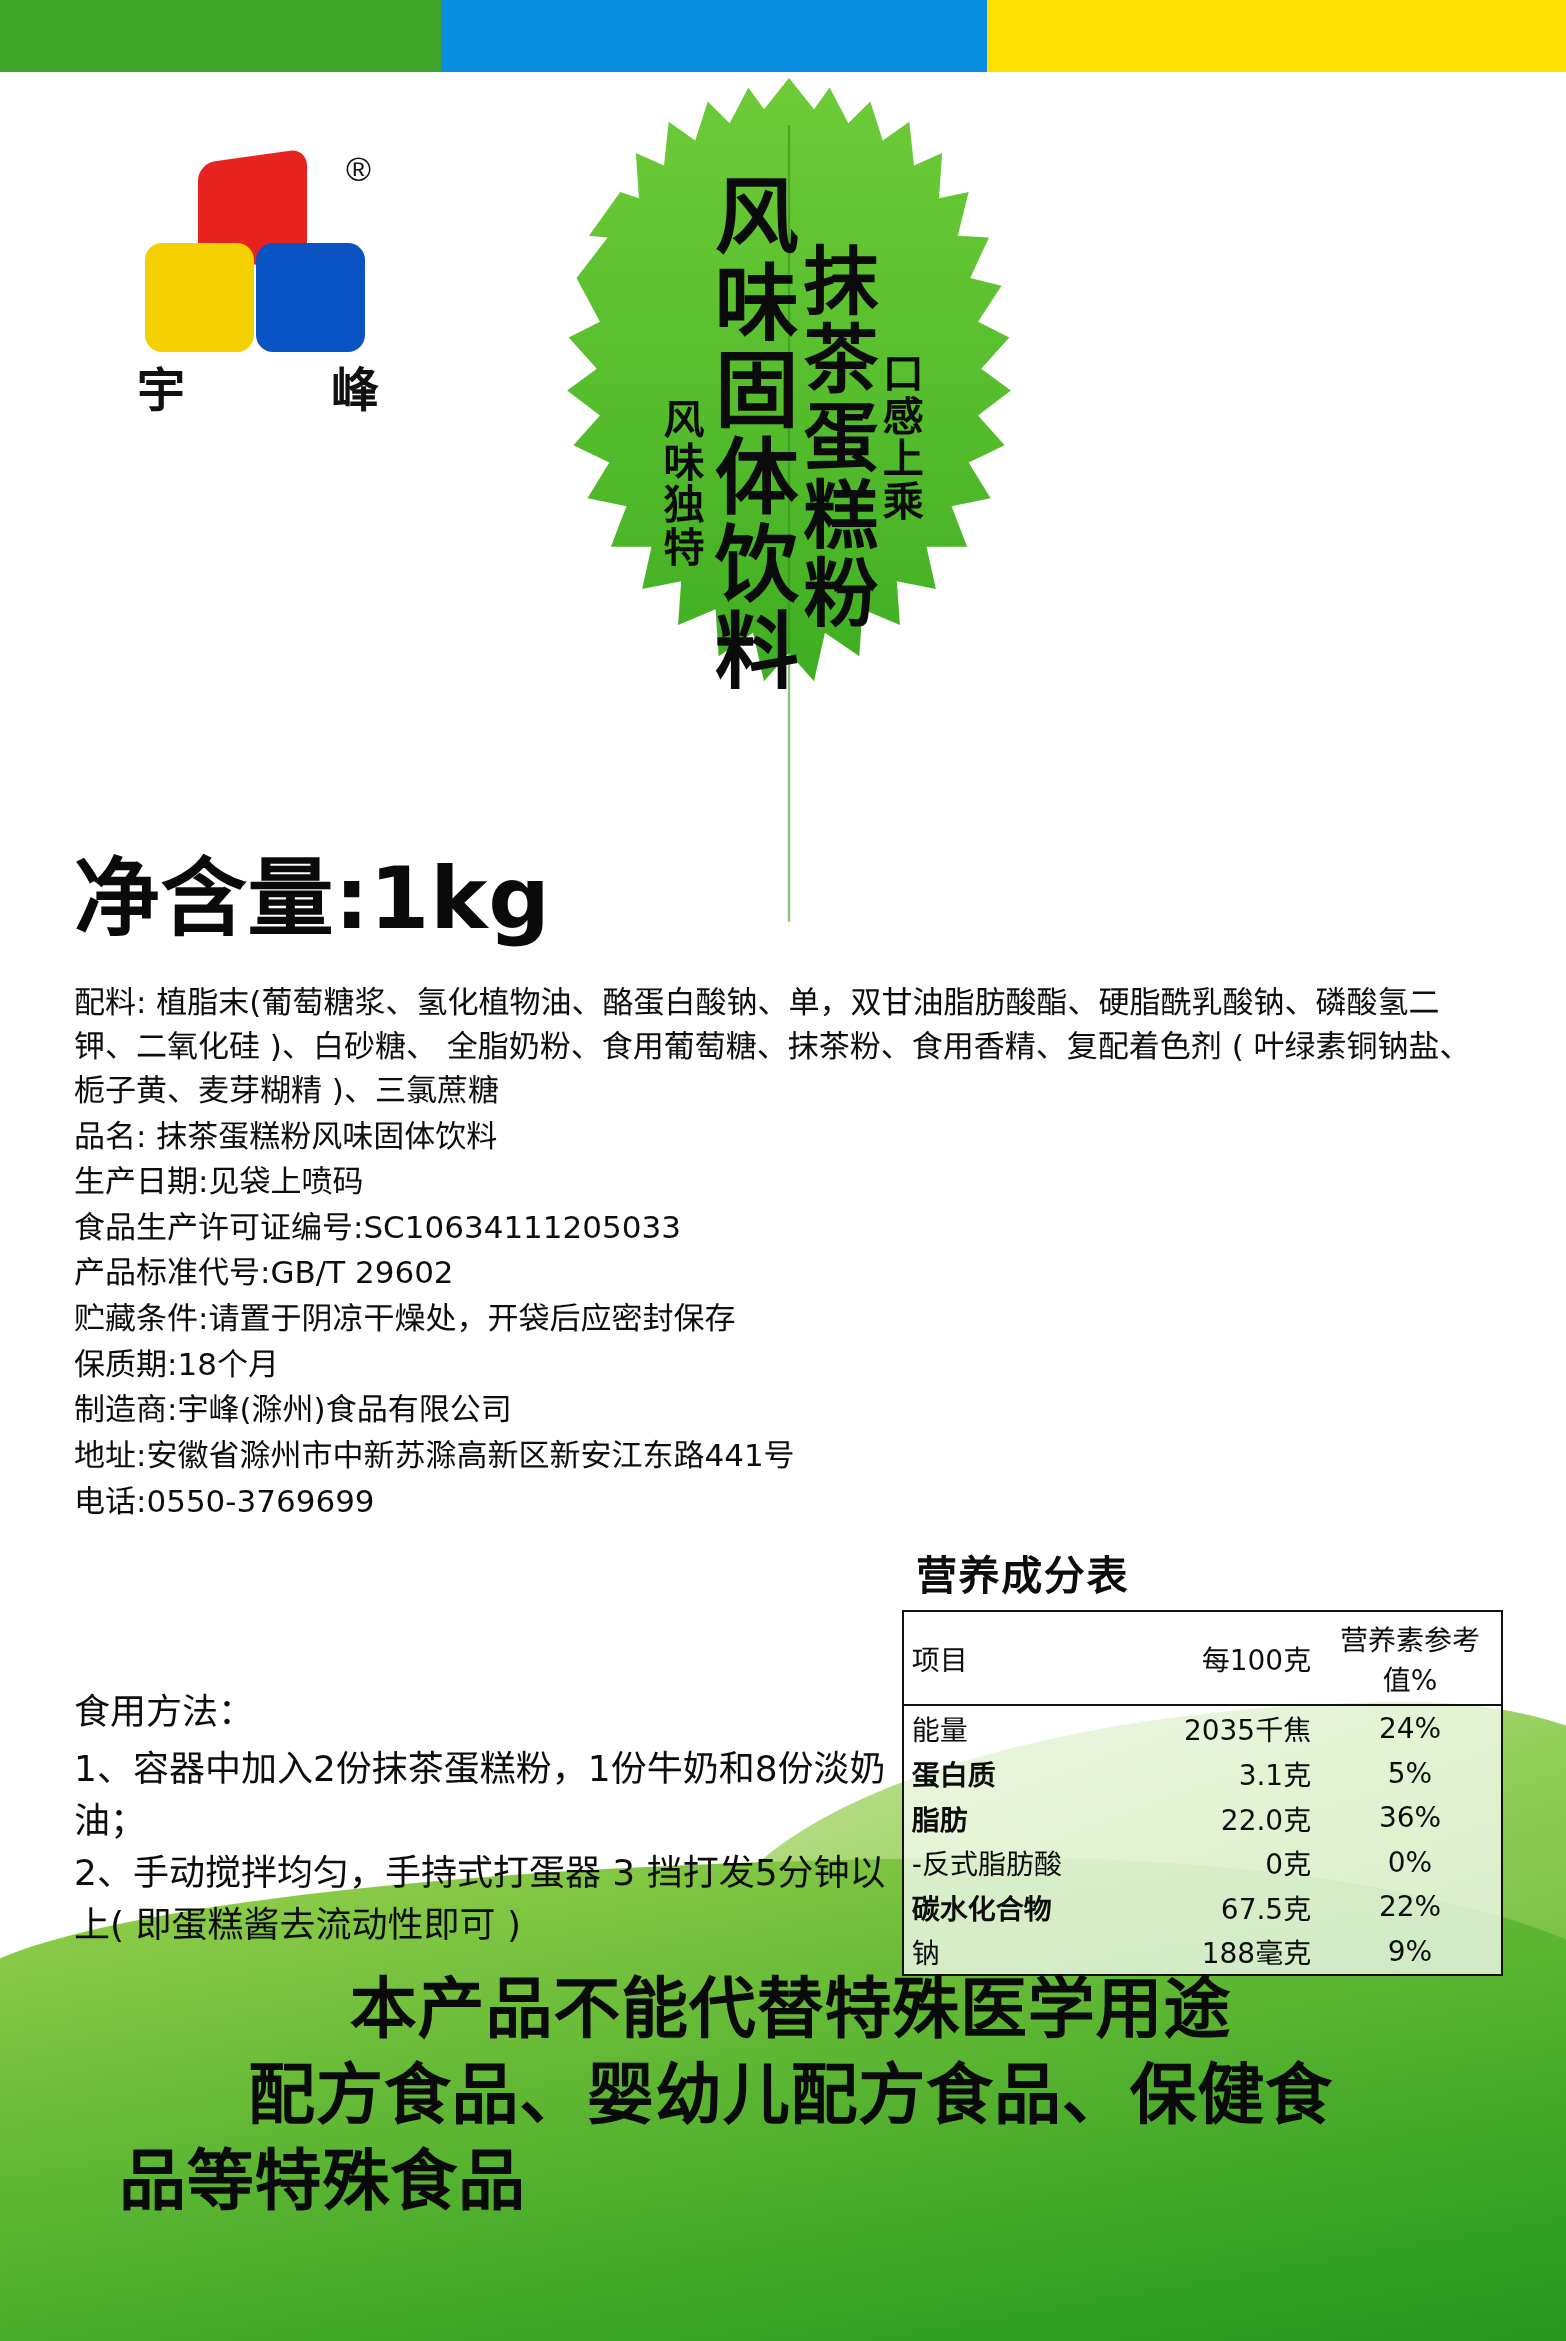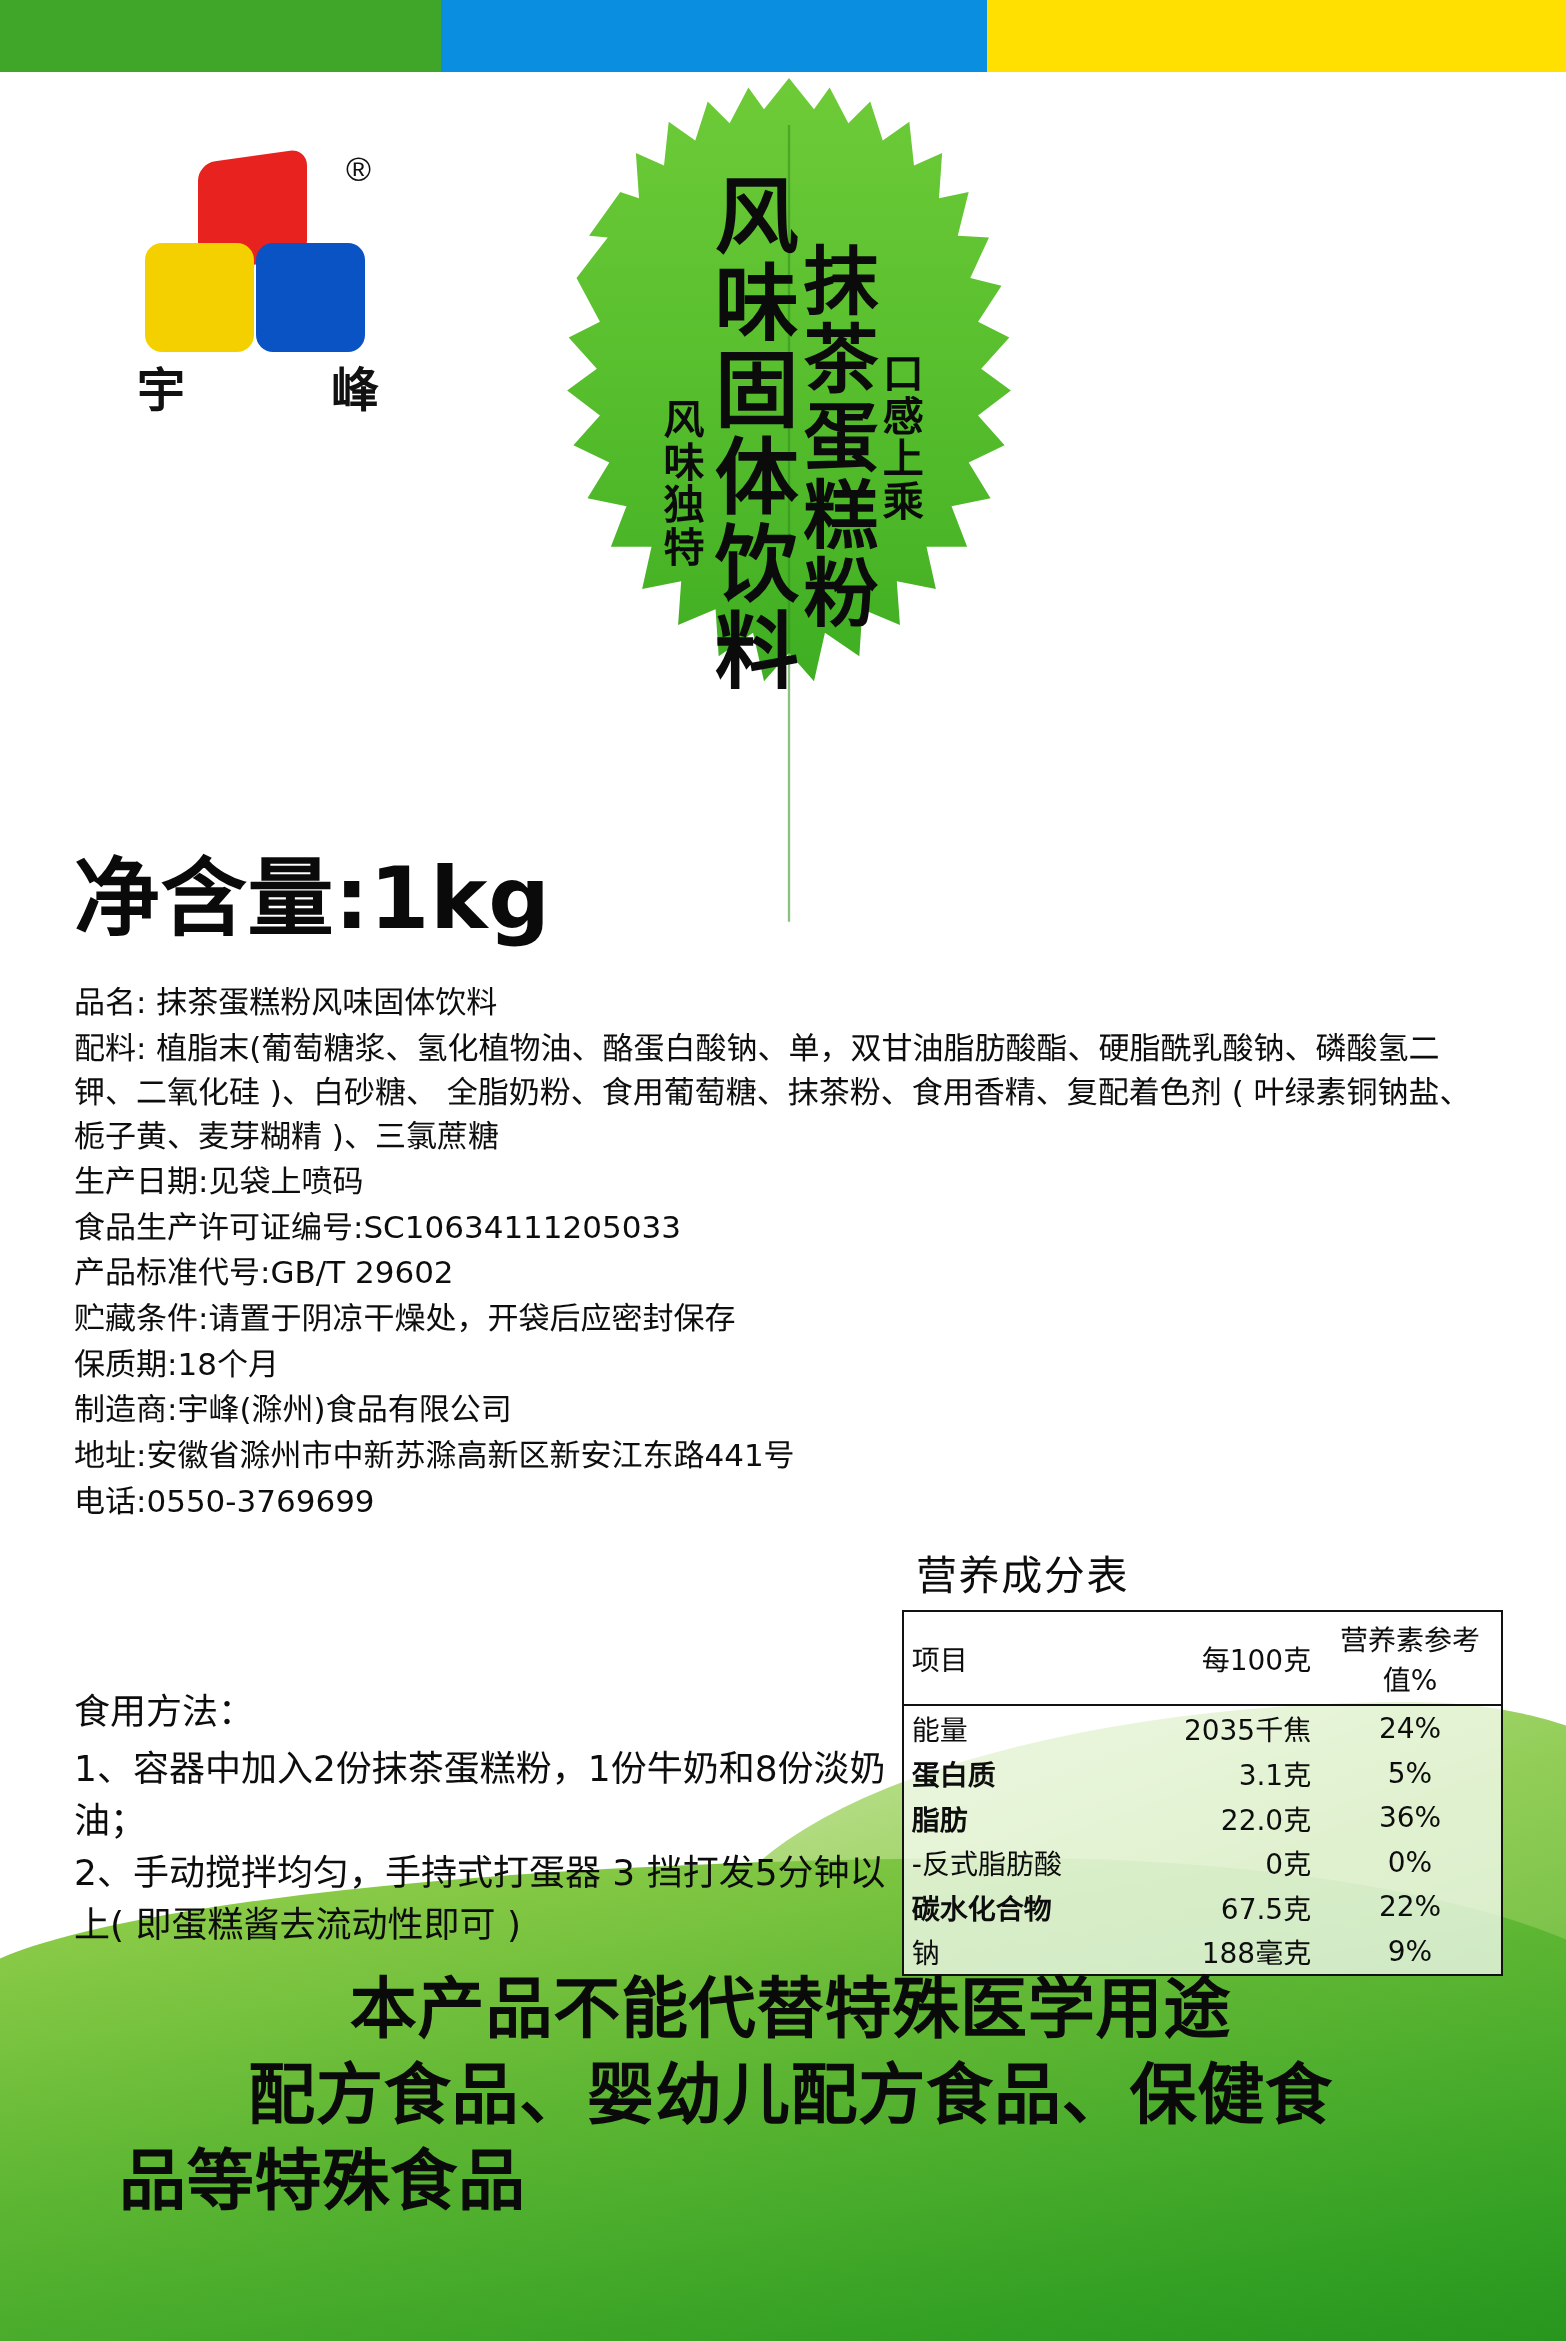--- a/index.html
+++ b/index.html
@@ -169,21 +169,21 @@
   .nutrition {
     position: absolute;
     left: 902px;
     top: 1542px;
     width: 617px;
     z-index: 7;
   }
   .nutrition h3 {
     margin: 0 0 7.8px 14px;
     font-size: 41px;
-    font-weight: normal;
+    font-weight: bold;
     font-family: "DejaVu Sans", sans-serif;
     color: #0d0d0d;
     letter-spacing: 1.6px;
   }
   table.nut {
     border-collapse: collapse;
     width: 601px;
     background: rgba(255,255,255,0.72);
     border: 2.3px solid #111;
     font-family: "DejaVu Sans", sans-serif;
@@ -272,22 +272,22 @@
       <div class="vcol small">口感上乘</div>
       <div class="vcol mid">抹茶蛋糕粉</div>
       <div class="vcol big">风味固体饮料</div>
       <div class="vcol small2">风味独特</div>
     </div>
   </div>
 
   <div class="netweight">净含量:1kg</div>
 
   <div class="info">
+    <div class="row wrap">配料: 植脂末(葡萄糖浆、氢化植物油、酪蛋白酸钠、单，双甘油脂肪酸酯、硬脂酰乳酸钠、磷酸氢二钾、二氧化硅 )、白砂糖、 全脂奶粉、食用葡萄糖、抹茶粉、食用香精、复配着色剂 ( 叶绿素铜钠盐、栀子黄、麦芽糊精 )、三氯蔗糖</div>
     <div class="row">品名: 抹茶蛋糕粉风味固体饮料</div>
-    <div class="row wrap">配料: 植脂末(葡萄糖浆、氢化植物油、酪蛋白酸钠、单，双甘油脂肪酸酯、硬脂酰乳酸钠、磷酸氢二钾、二氧化硅 )、白砂糖、 全脂奶粉、食用葡萄糖、抹茶粉、食用香精、复配着色剂 ( 叶绿素铜钠盐、栀子黄、麦芽糊精 )、三氯蔗糖</div>
     <div class="row">生产日期:见袋上喷码</div>
     <div class="row">食品生产许可证编号:SC10634111205033</div>
     <div class="row">产品标准代号:GB/T 29602</div>
     <div class="row">贮藏条件:请置于阴凉干燥处，开袋后应密封保存</div>
     <div class="row">保质期:18个月</div>
     <div class="row">制造商:宇峰(滁州)食品有限公司</div>
     <div class="row">地址:安徽省滁州市中新苏滁高新区新安江东路441号</div>
     <div class="row">电话:0550-3769699</div>
   </div>
 

